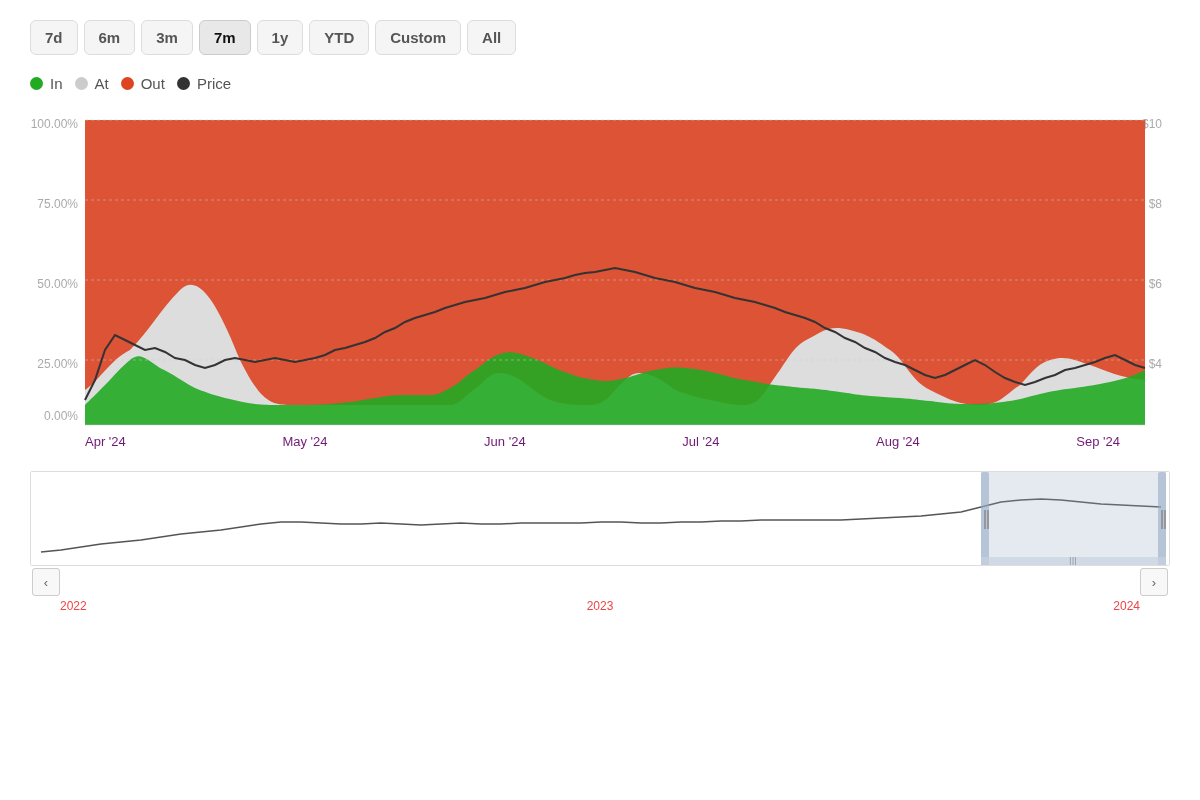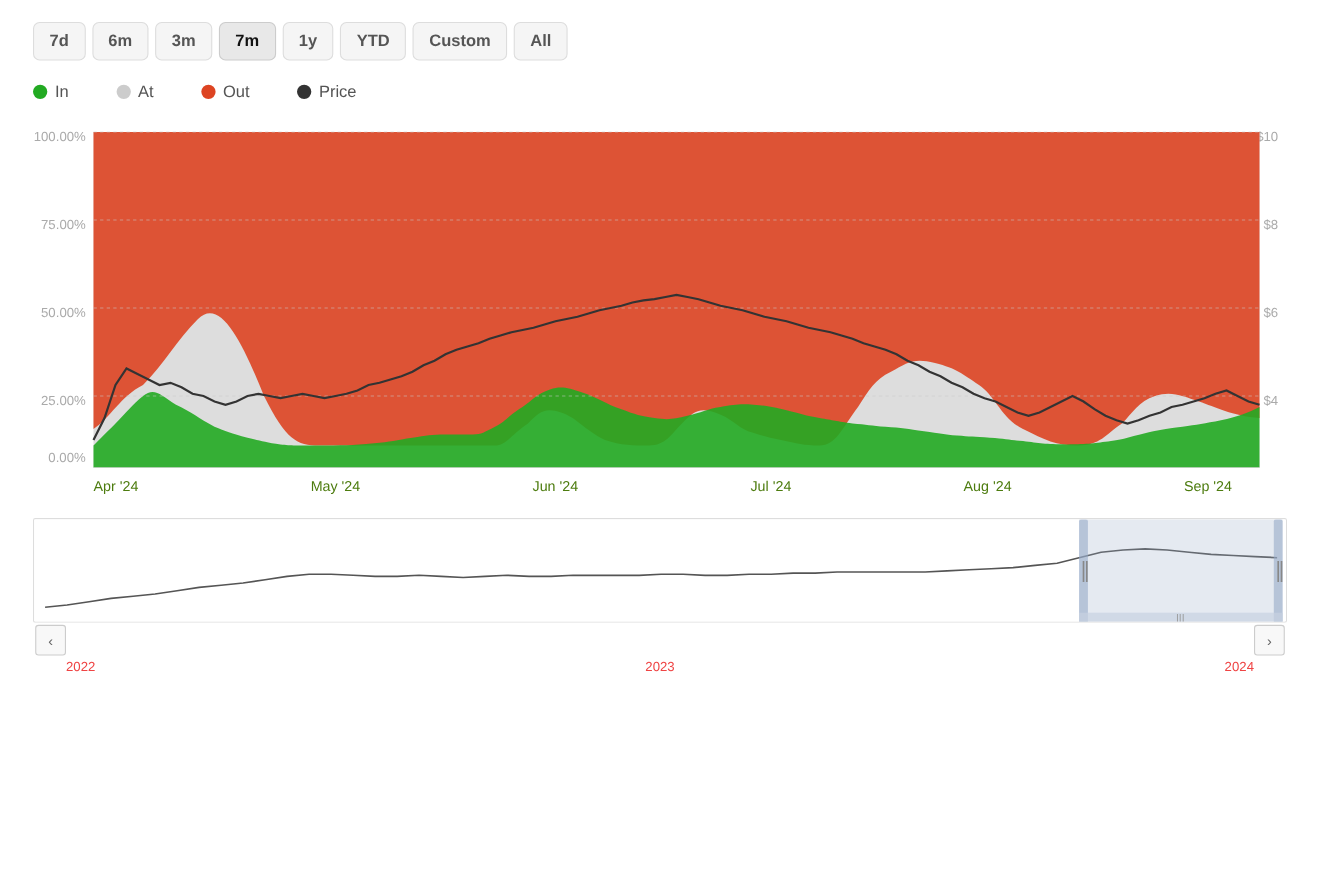--- a/index.html
+++ b/index.html
@@ -20,35 +20,35 @@
       font-weight: 700;
     }
     .time-btn.active {
       background: #e8e8e8;
       font-weight: 700;
       color: #111;
       border-color: #ccc;
     }
 
     
-    .legend { display: flex; gap: 43px; align-items: center; margin-bottom: 18px; }
+    .legend { display: flex; gap: 12px; align-items: center; margin-bottom: 18px; }
     .legend-item { display: flex; align-items: center; gap: 7px; font-size: 15px; color: #555; }
     .legend-dot { width: 13px; height: 13px; border-radius: 50%; }
     .dot-in { background: #22aa22; }
     .dot-at { background: #cccccc; }
     .dot-out { background: #dd4422; }
     .dot-price { background: #333333; }
 
     
     .chart-wrapper { position: relative; width: 100%; }
     .main-chart { position: relative; height: 320px; width: 100%; }
     .main-chart svg { position: absolute; top: 0; left: 0; }
 
     
-    .x-axis { display: flex; justify-content: space-between; padding: 4px 0 4px 55px; font-size: 13px; color: #4d7c0f; margin-bottom: 18px; padding-right: 50px; }
+    .x-axis { display: flex; justify-content: space-between; padding: 4px 0 4px 55px; font-size: 13px; color: #701a75; margin-bottom: 18px; padding-right: 50px; }
 
     
     .mini-chart { position: relative; height: 95px; width: 100%; border: 1px solid #ddd; border-radius: 2px; overflow: hidden; }
     .mini-chart svg { display: block; }
 
     
     .mini-labels { display: flex; justify-content: space-between; padding: 0 0 0 30px; font-size: 12px; color: #ef4444; margin-top: 3px; padding-right: 30px; }
 
     
     .nav-controls { display: flex; justify-content: space-between; align-items: center; padding: 0 2px; }

